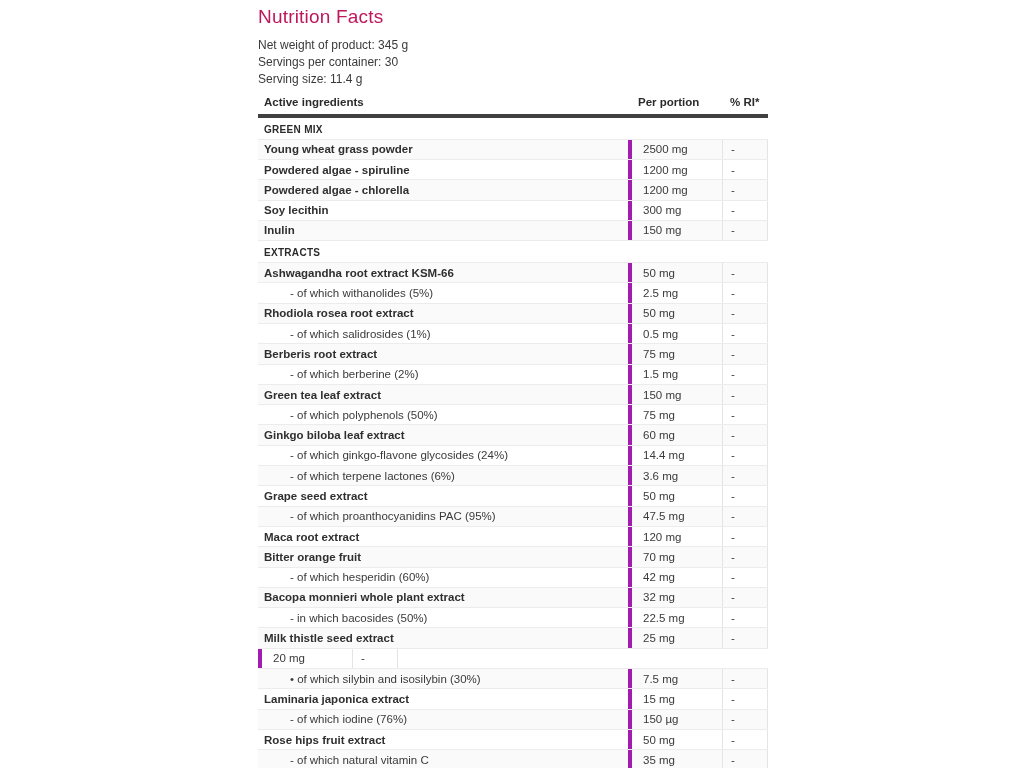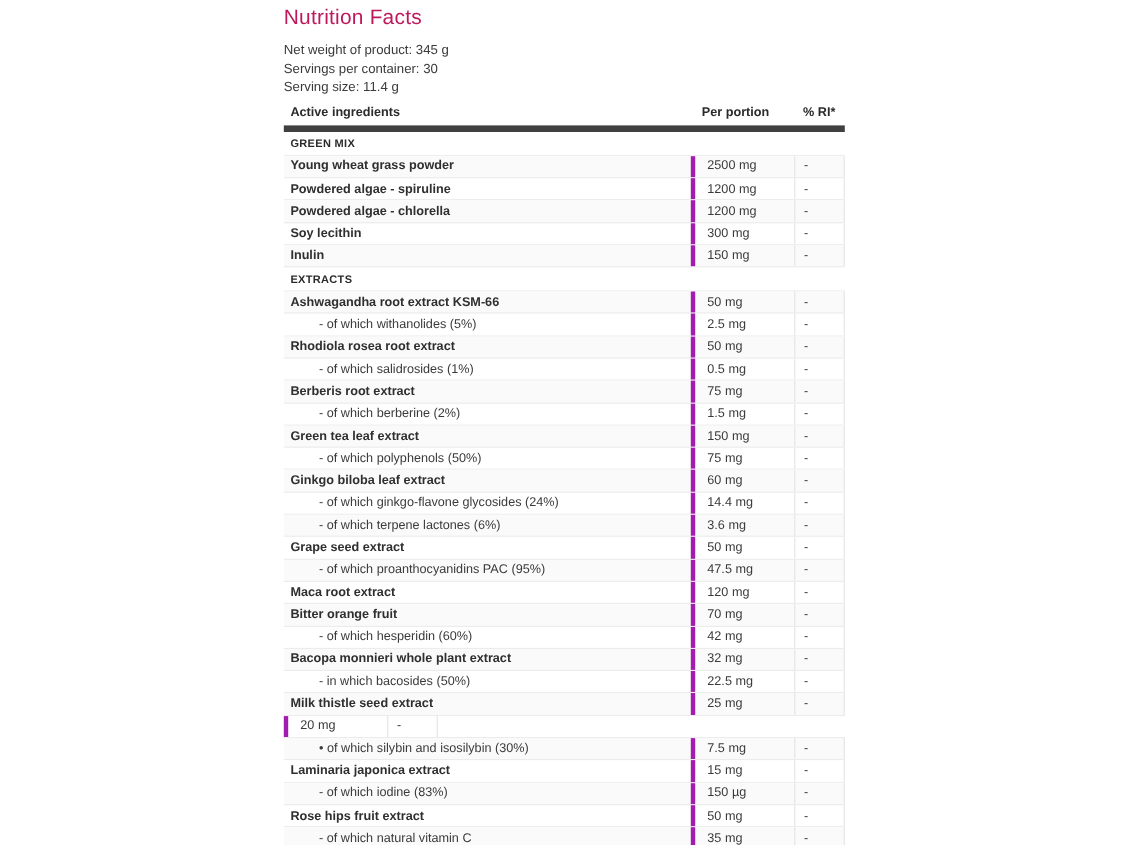--- a/index.html
+++ b/index.html
@@ -27,21 +27,21 @@
     font-size: 12px;
     color: #3a3a3a;
   }
   .meta .meta-line { line-height: 17.2px; }
 
   
   .thead {
     display: flex;
     margin-top: 3px;
     padding: 4px 0 6px 0;
-    border-bottom: 6px solid #404040;
+    border-bottom: 4px solid #404040;
     font-size: 11.5px;
     font-weight: 700;
     color: #2b2b2b;
   }
   .thead .h-name   { flex: 1 1 auto; padding-left: 6px; }
   .thead .h-amount { width: 94px; flex: 0 0 94px; padding-left: 10px; }
   .thead .h-ri     { width: 46px; flex: 0 0 46px; padding-left: 8px; }
 
   .section-title {
     font-size: 10px;
@@ -264,21 +264,21 @@
     <div class="cell ri">-</div>
   </div>
 
   <div class="row bold">
     <div class="cell name">Laminaria japonica extract</div>
     <div class="cell amount">15 mg</div>
     <div class="cell ri">-</div>
   </div>
 
   <div class="row indent">
-    <div class="cell name">- of which iodine (83%)</div>
+    <div class="cell name">- of which iodine (76%)</div>
     <div class="cell amount">150 µg</div>
     <div class="cell ri">-</div>
   </div>
 
   <div class="row bold">
     <div class="cell name">Rose hips fruit extract</div>
     <div class="cell amount">50 mg</div>
     <div class="cell ri">-</div>
   </div>
 

